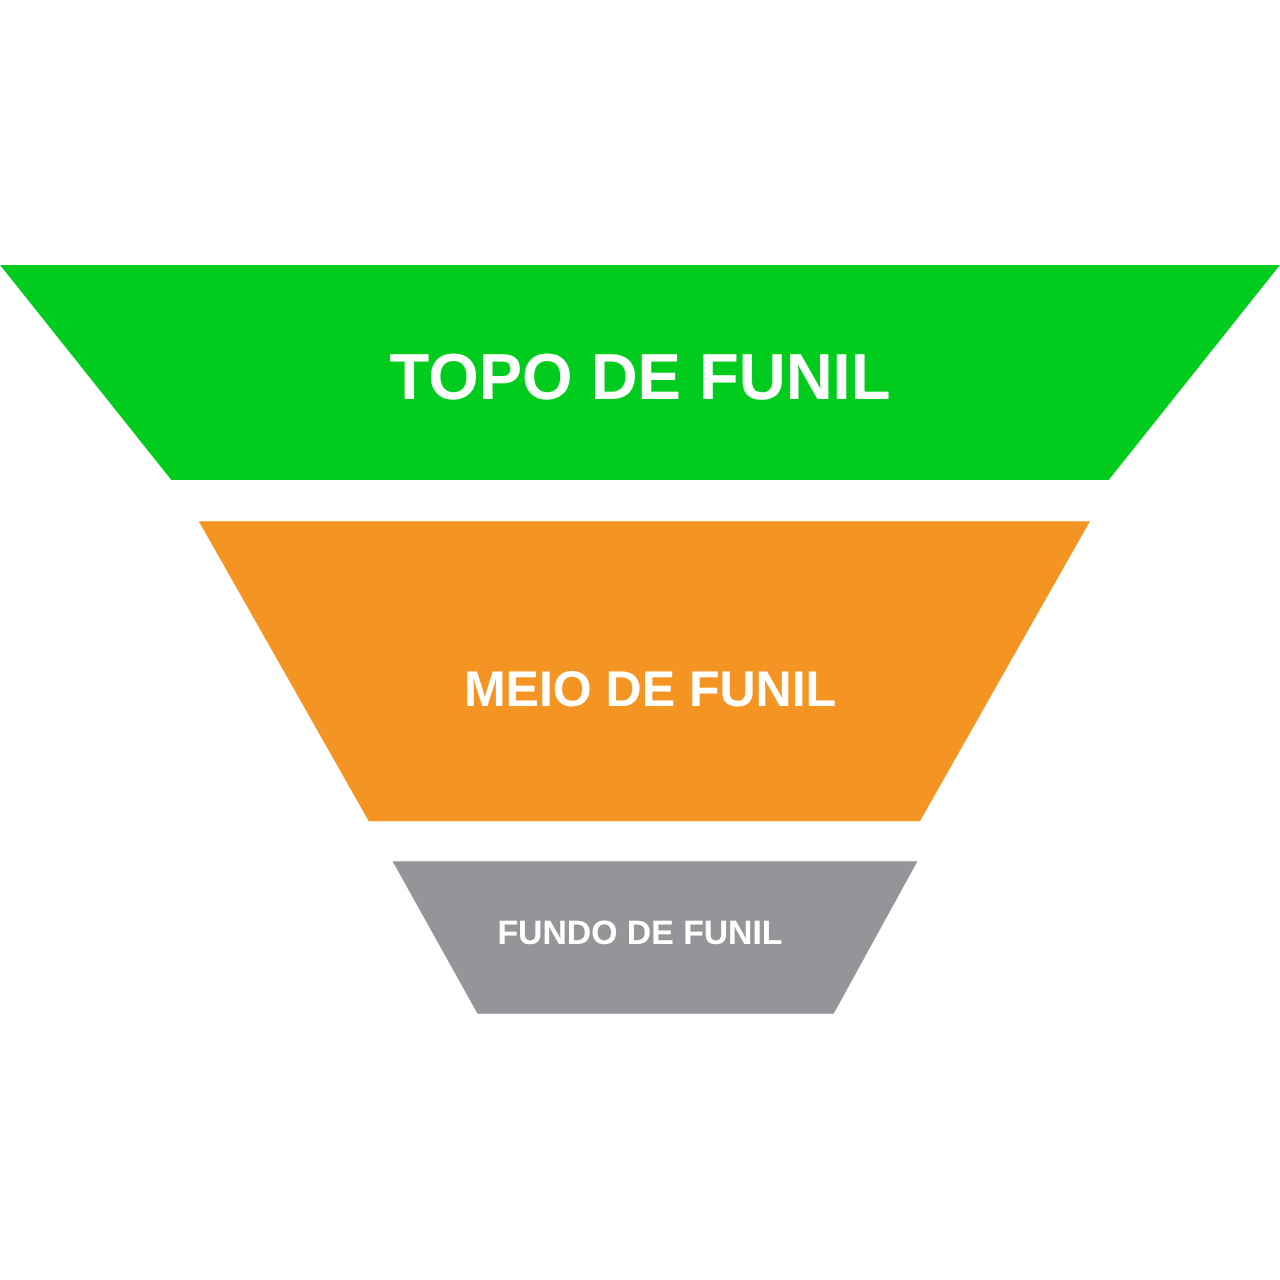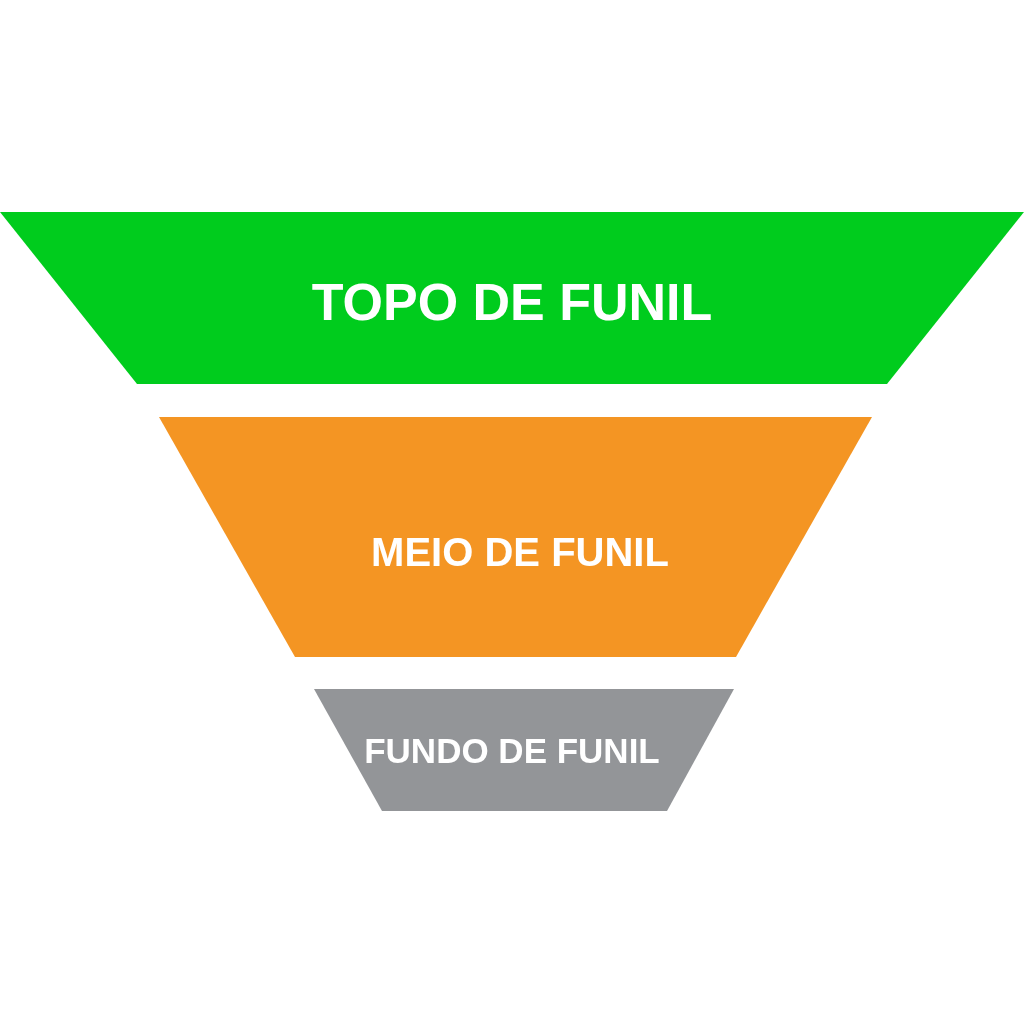--- a/index.html
+++ b/index.html
@@ -11,13 +11,13 @@
 <body>
 
 <svg class="funnel" width="1024" height="1024" viewBox="0 0 1024 1024">
   <polygon id="s0" points="0,212 1024,212 887,384 137,384" fill="#00CC1D"></polygon>
   <polygon id="s1" points="159,417 872,417 736,657 295,657" fill="#F49523"></polygon>
   <polygon id="s2" points="314,689 734,689 667,811 382,811" fill="#939598"></polygon>
 </svg>
 
 <div class="label" style="top:272px;font-size:52px;">TOPO DE FUNIL</div>
 <div class="label" style="top:530px;font-size:40px;left:8px;">MEIO DE FUNIL</div>
-<div class="label" style="top:731px;font-size:35px;">FUNDO DE FUNIL</div>
+<div class="label" style="top:731px;font-size:27px;">FUNDO DE FUNIL</div>
 
 </body></html>

